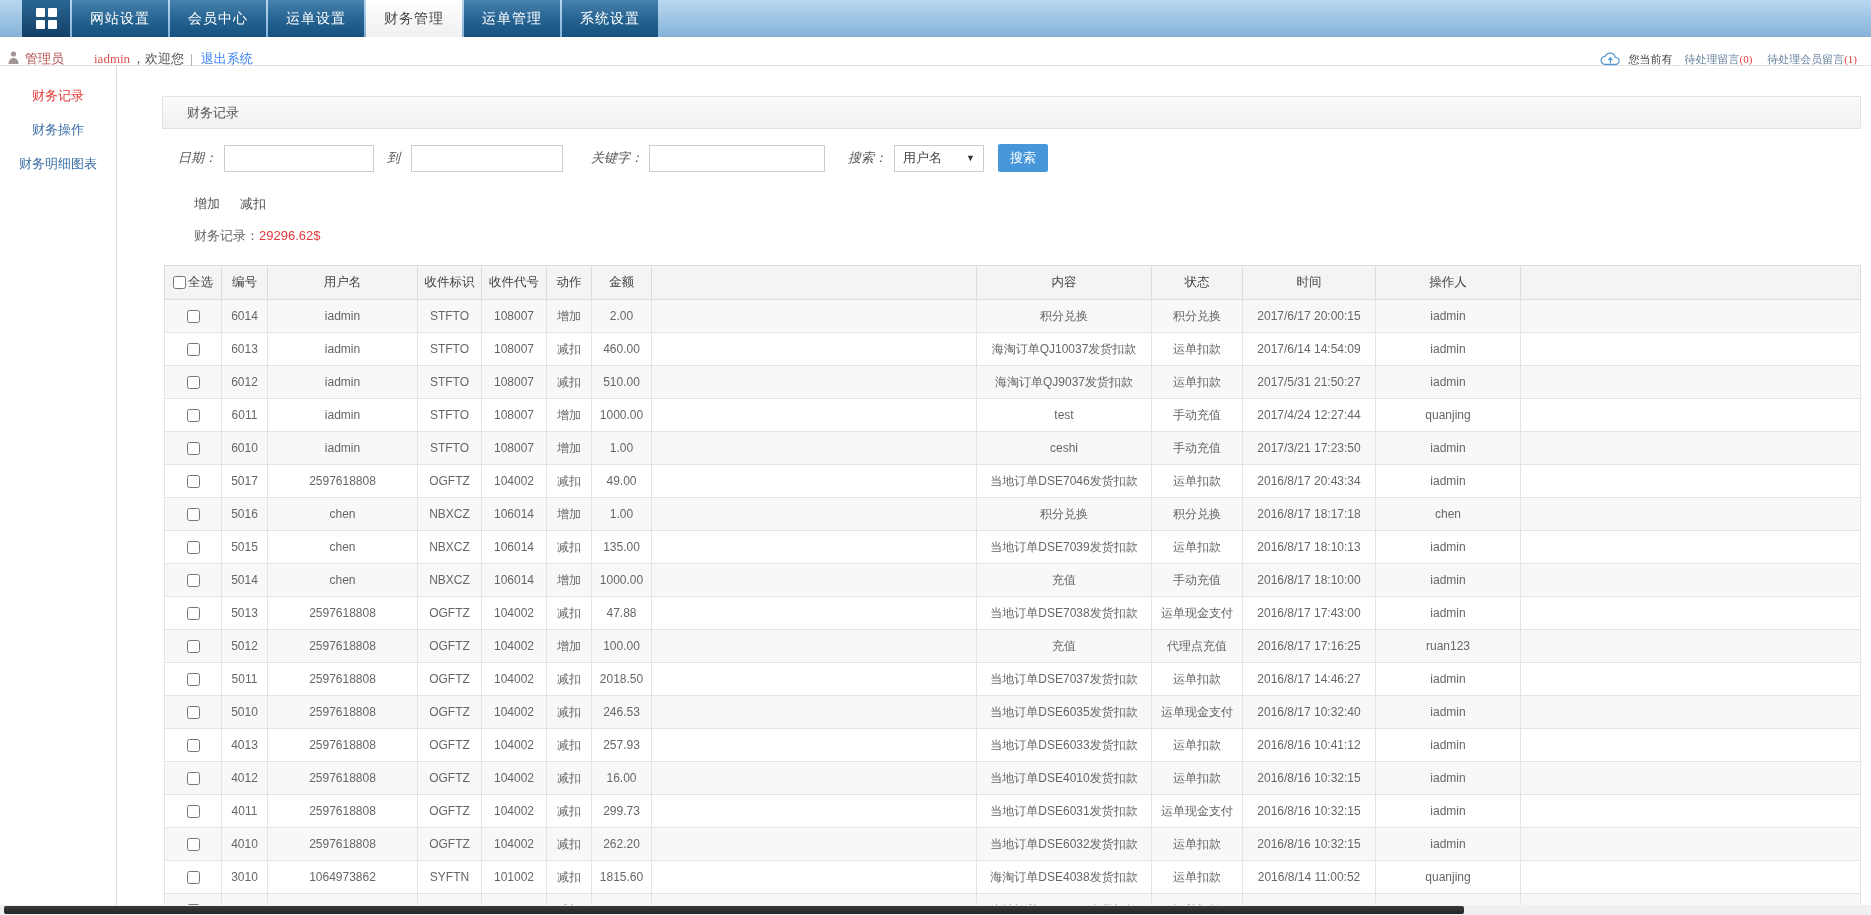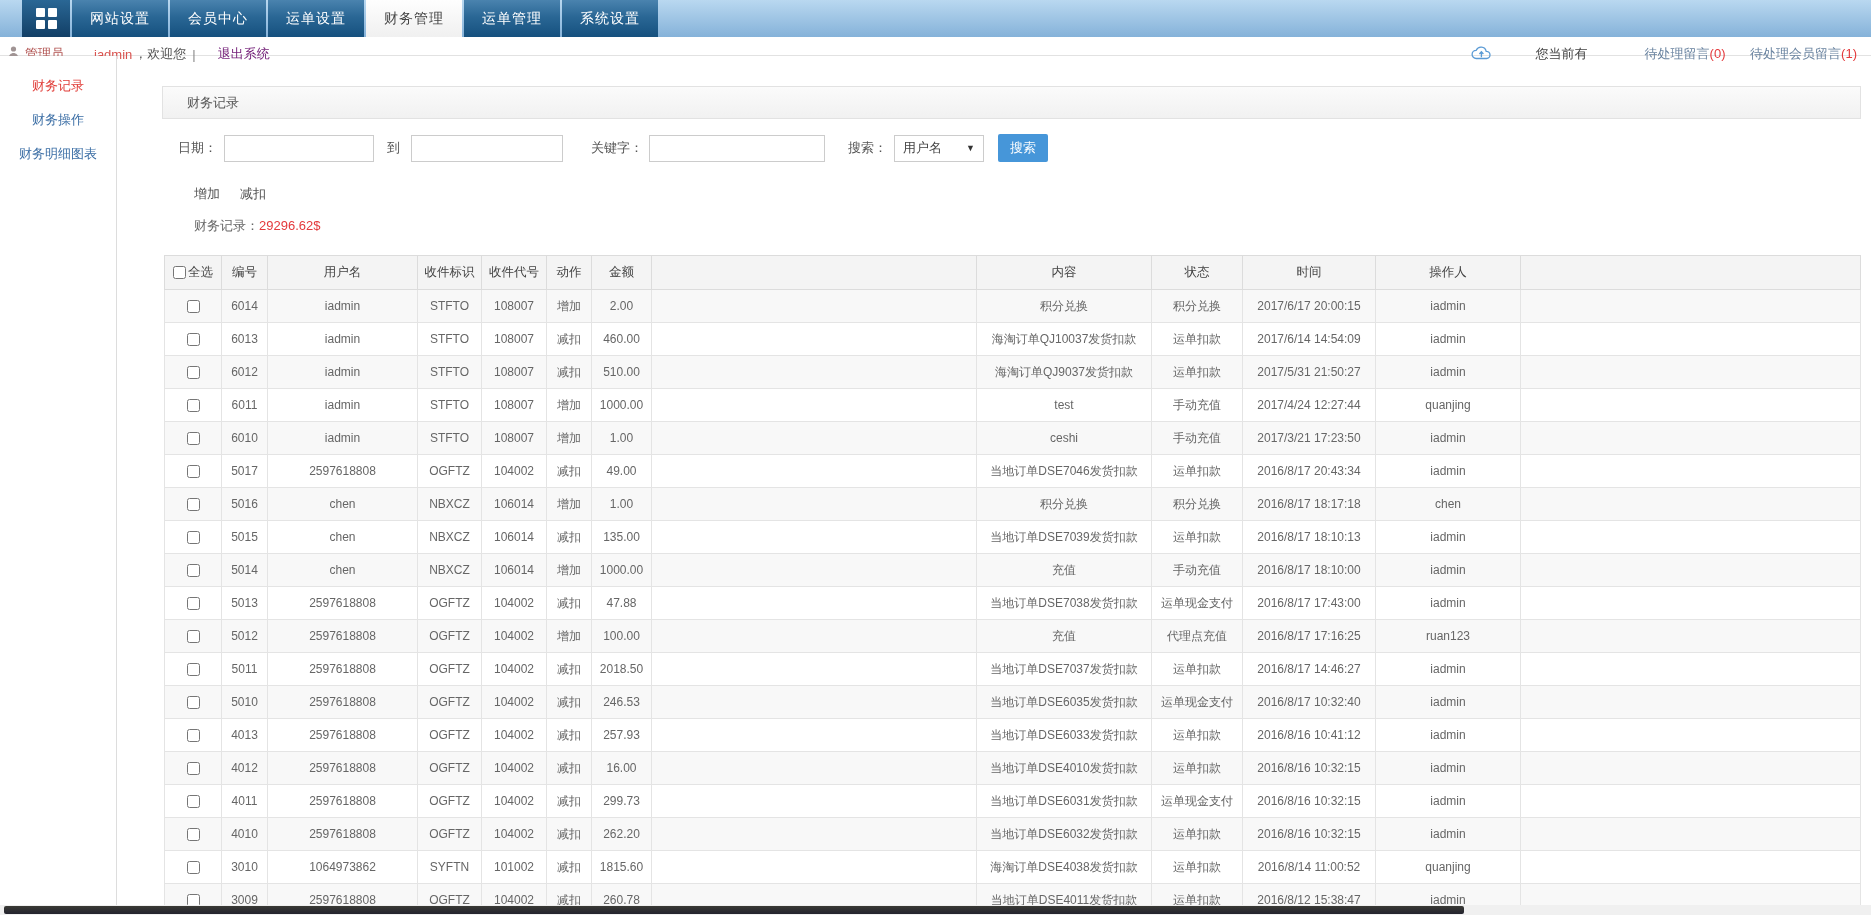--- a/index.html
+++ b/index.html
@@ -11,46 +11,46 @@
   .grid-btn { width:48px; background:linear-gradient(180deg,#2a6795,#123f66); display:flex; align-items:center; justify-content:center; cursor:pointer; }
   .grid-icon { display:grid; grid-template-columns:9px 9px; grid-gap:3px; }
   .grid-icon i { width:9px; height:9px; background:#fff; border-radius:1px; display:block; }
   .tabs { display:flex; }
   .tab { width:96px; margin-left:2px; display:flex; align-items:center; justify-content:center;
     color:#fff; font-size:14px; letter-spacing:1px; cursor:pointer;
     background:linear-gradient(180deg,#4a83ae 0%,#2a6795 45%,#15507e 100%); }
   .tab.active { background:linear-gradient(180deg,#fefefe,#f0f0f0); color:#444; }
 
   
-  .userbar { height:19px; border-bottom:1px solid #e2e2e2; background:#fff;
-    display:flex; align-items:center; justify-content:space-between; padding:16px 14px 0 8px; font-size:13px; color:#555; }
+  .userbar { height:29px; border-bottom:1px solid #e2e2e2; background:#fff;
+    display:flex; align-items:center; justify-content:space-between; padding:16px 14px 0 8px; font-size:13px; color:#555;font-family:Liberation Serif, serif; }
   .userbar-left { display:flex; align-items:center; }
   .role { color:#b0504e; margin-left:6px; }
   .uname { color:#d9534f; margin-left:30px; }
   .welcome { color:#555; margin-left:2px; }
-  .logout { color:#701a75; text-decoration:none; margin-left:22px; cursor:pointer; }
+  .logout { color:#3b82f6; text-decoration:none; margin-left:8px; cursor:pointer; }
   .bar-sep { margin-left:6px; color:#888; }
-  .userbar-right { display:flex; align-items:center; font-size:13px; color:#444;gap:36px; }
+  .userbar-right { display:flex; align-items:center; font-size:11px; color:#444; }
   .msg-prefix { margin-left:8px; }
-  .msg-link { color:#68829f; text-decoration:none; margin-left:21px; cursor:pointer; }
+  .msg-link { color:#68829f; text-decoration:none; margin-left:12px; cursor:pointer; }
   .msg-count { color:#e4393c; font-style:normal; }
 
   
   .layout { display:flex; height:849px;gap:41px; }
   .sidebar { width:158px; border-right:1px solid #ddd; padding-top:13px; background:#fff; }
   .side-item { height:34px; line-height:34px; text-align:center; font-size:13px; color:#3b6ea5; cursor:pointer; }
   .side-item.active { color:#e03b36; }
 
   .main { flex:1; padding:0 10px 0 4px; }
   .panel-header { margin-top:30px; height:33px; line-height:31px; border:1px solid #e2e2e2;
     background:linear-gradient(180deg,#fbfbfb,#f1f1f1); color:#555; font-size:13px; padding-left:24px; }
 
   
   .filter-row { margin-top:15px; display:flex; align-items:center; font-size:13px; color:#555; padding-left:16px; }
-  .filter-row label { white-space:nowrap; }
+  .filter-row label { white-space:nowrap;font-style:italic; }
   .inp { height:27px; border:1px solid #ccc; background:#fff; padding:0 6px; font-size:12px; color:#333; }
   .inp-date { width:150px; margin-left:7px; }
   .to-label { margin-left:13px; }
   .inp-date2 { width:152px; margin-left:11px; }
   .kw-label { margin-left:28px; }
   .inp-kw { width:176px; margin-left:6px; }
   .search-label { margin-left:23px; }
   .select-box { width:90px; height:27px; border:1px solid #ccc; background:#fff; margin-left:7px;
     display:flex; align-items:center; justify-content:space-between; padding:0 8px; font-size:13px; color:#444; cursor:pointer; }
   .caret { font-size:9px; color:#333; }

